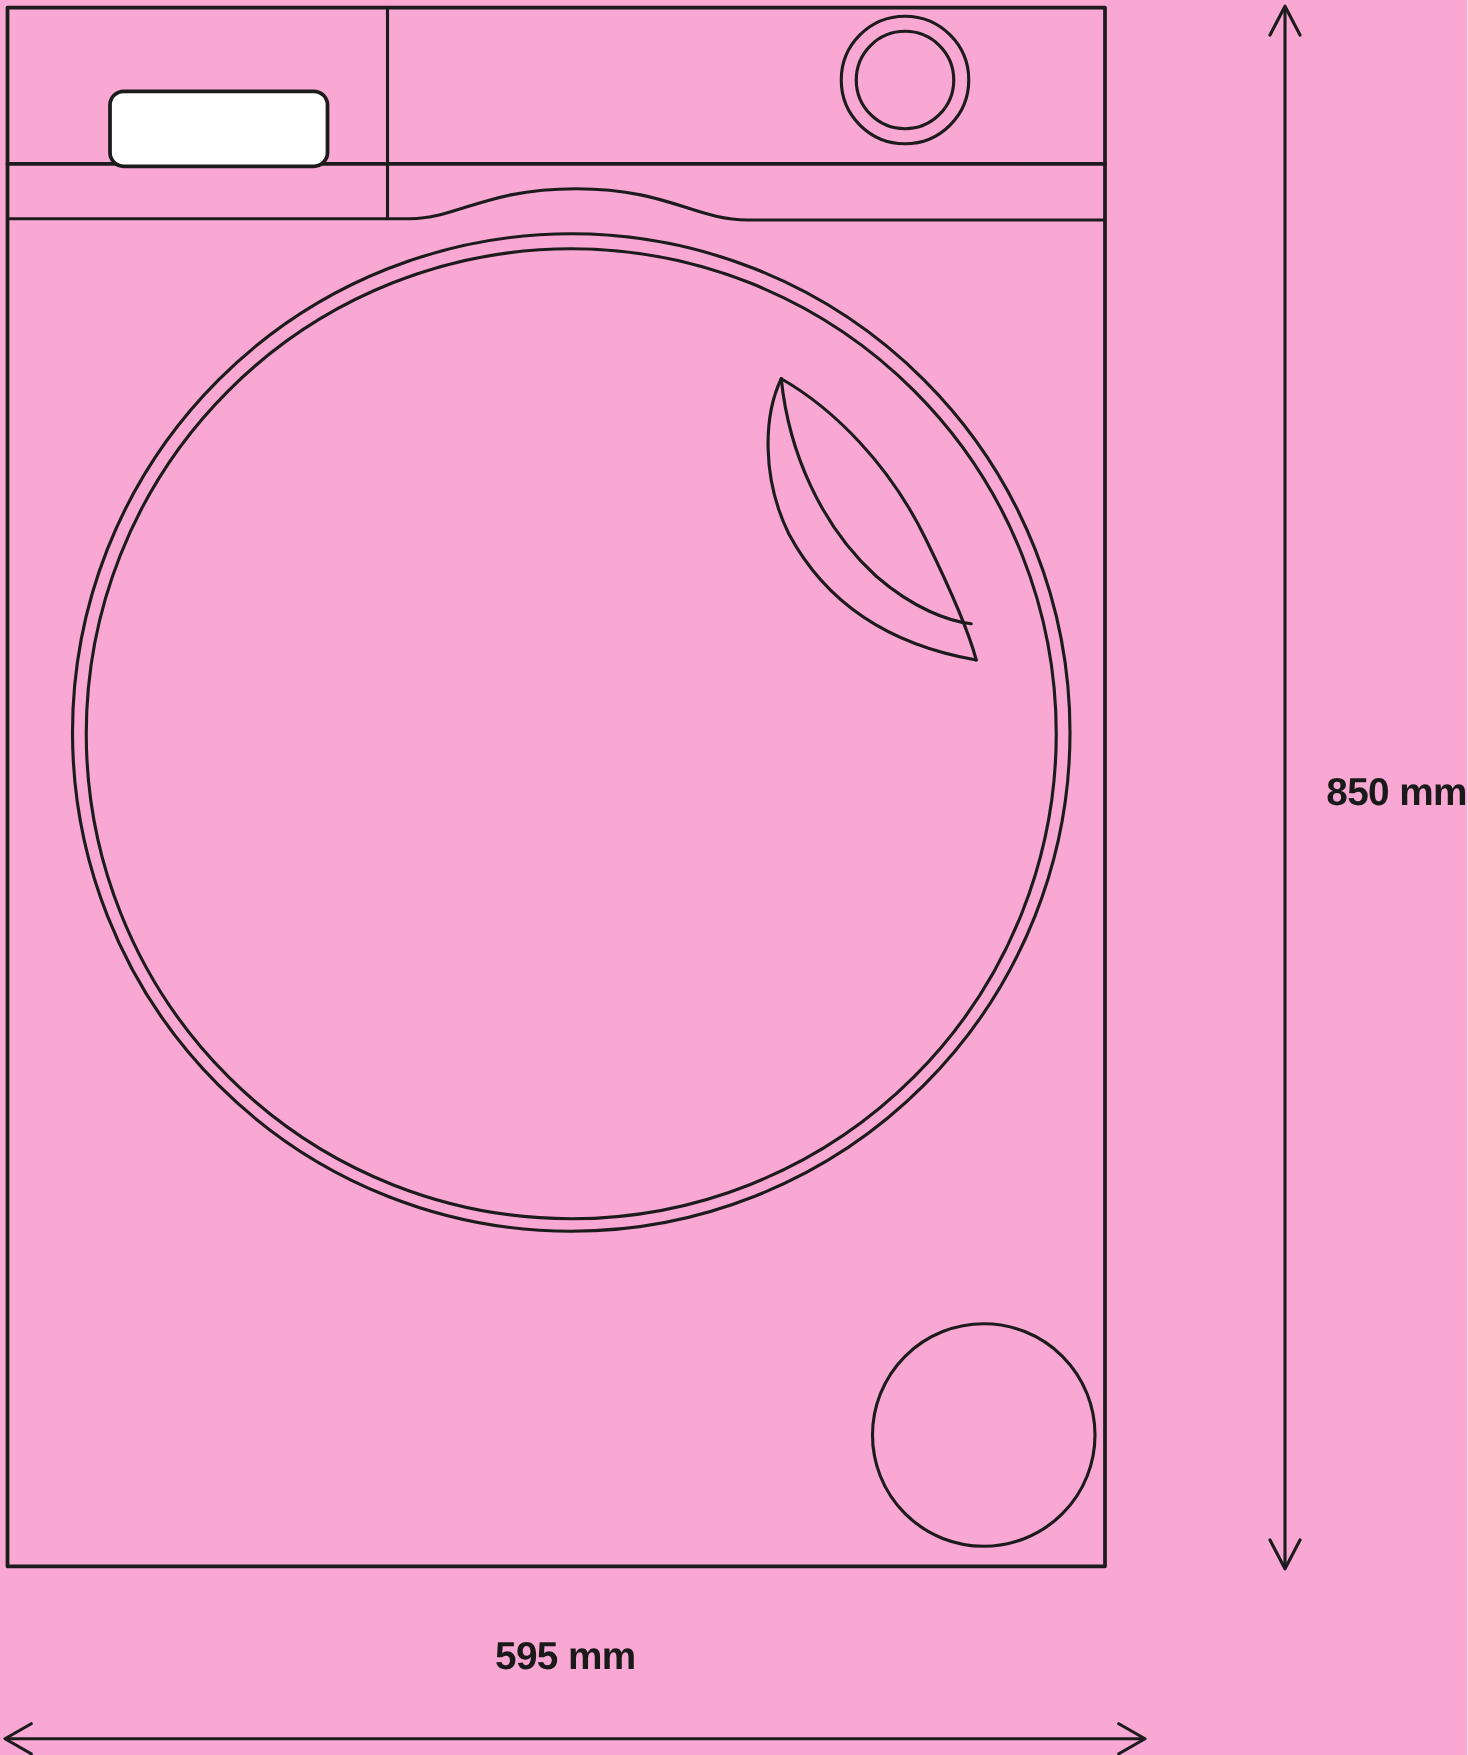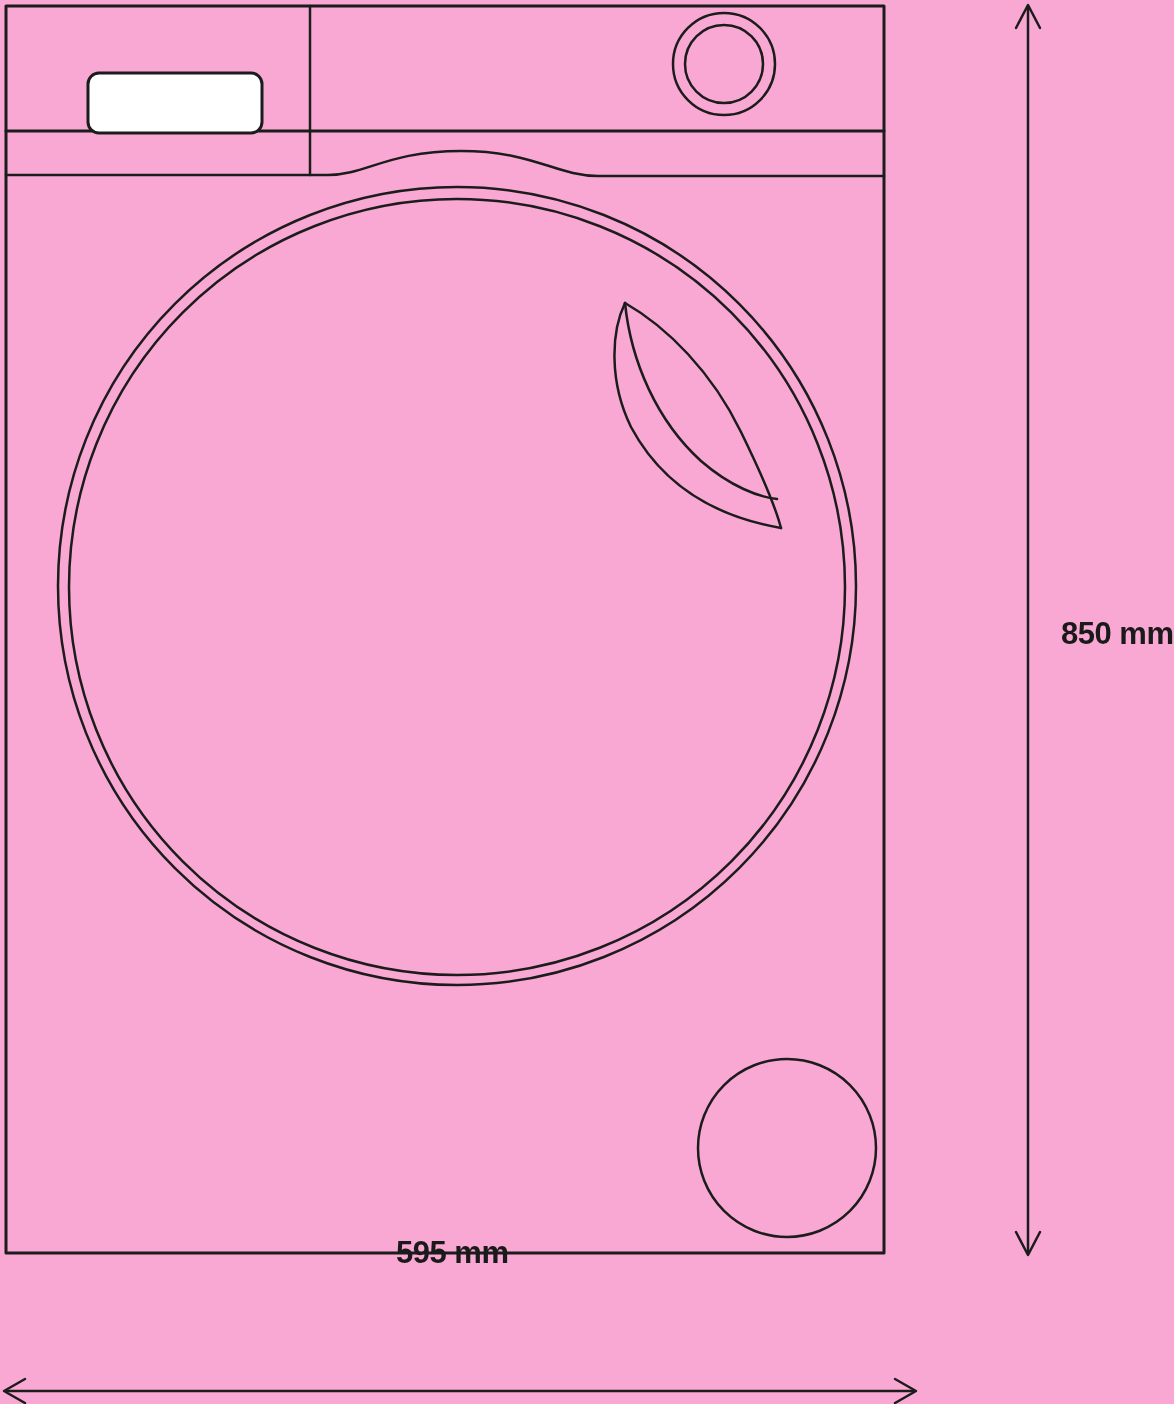--- a/index.html
+++ b/index.html
@@ -30,21 +30,21 @@
     color: #1a1a1a;
     white-space: nowrap;
     line-height: 1;
   }
   .dim-label.height {
     left: 1061px;
     top: 618px;
   }
   .dim-label.width {
     left: 396px;
-    top: 1237px;
+    top: 1309px;
   }
 </style>
 </head>
 <body>
 
 <div class="canvas">
 
   <svg width="1174" height="1404" viewBox="0 0 1174 1404" fill="none" stroke="#1c1c1c" stroke-linecap="round" stroke-linejoin="round">
 
     <rect x="6" y="6" width="878" height="1247" stroke-width="3"></rect>

